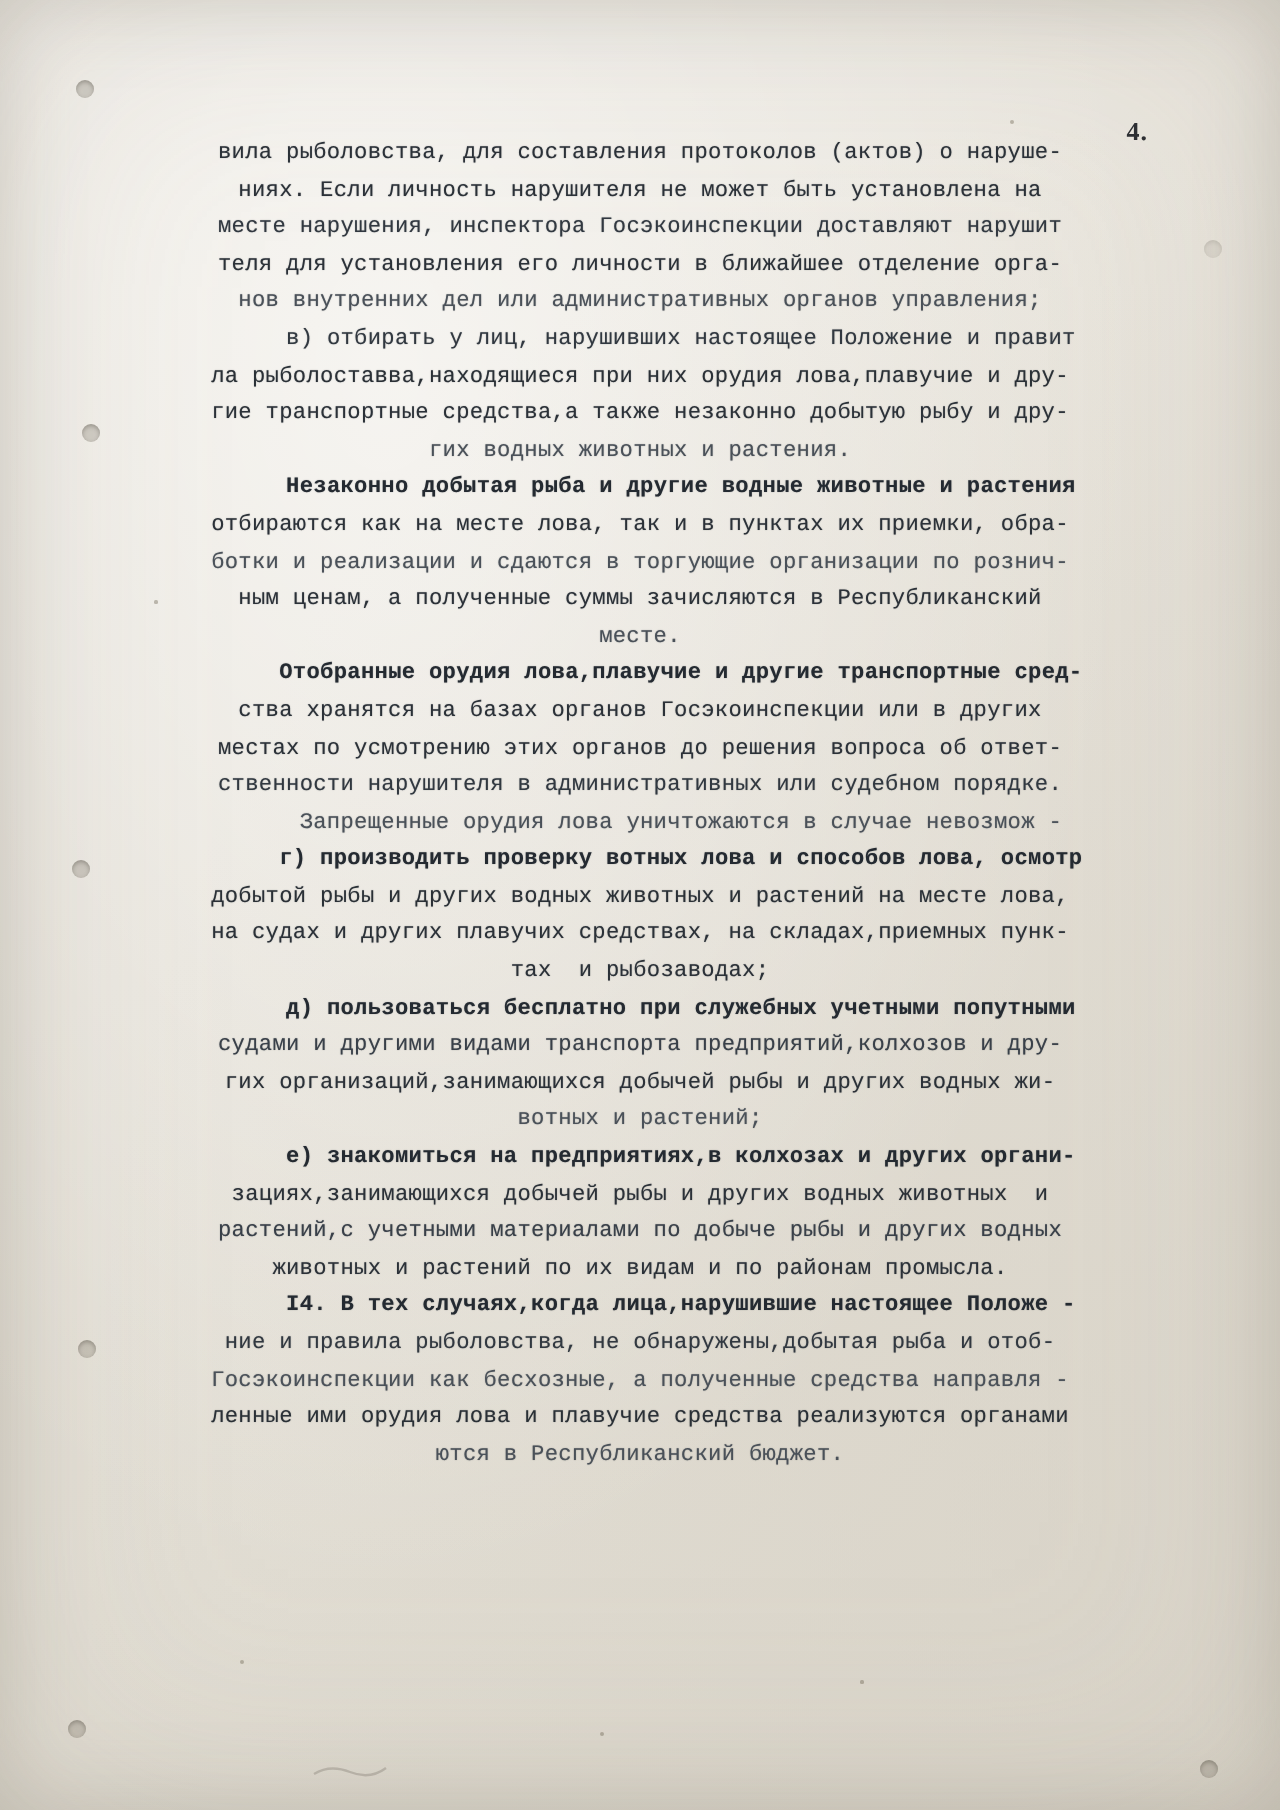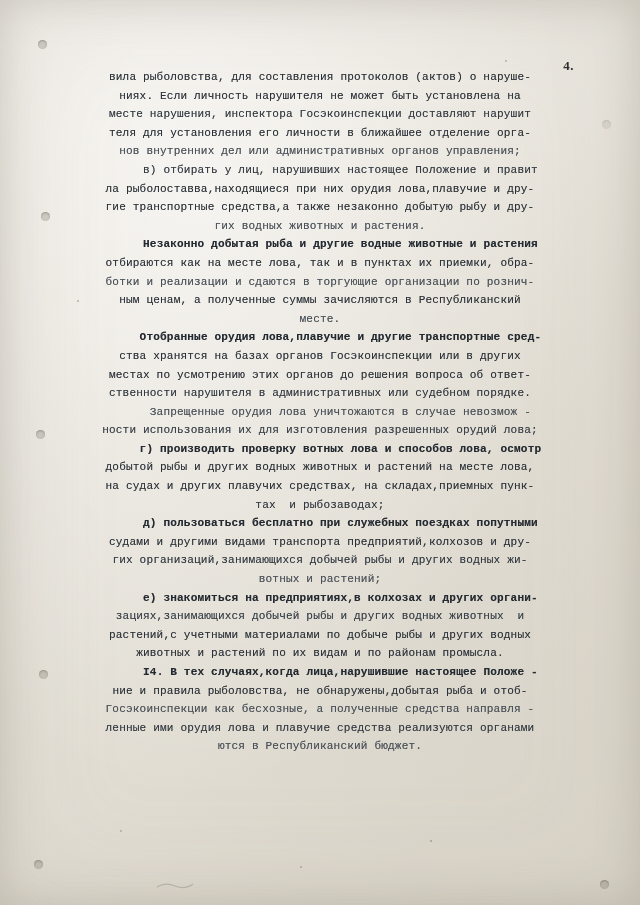--- a/index.html
+++ b/index.html
@@ -129,26 +129,25 @@
     <span class="ln dark">      Незаконно добытая рыба и другие водные животные и растения</span>
     <span class="ln">отбираются как на месте лова, так и в пунктах их приемки, обра-</span>
     <span class="ln faint">ботки и реализации и сдаются в торгующие организации по рознич-</span>
     <span class="ln">ным ценам, а полученные суммы зачисляются в Республиканский</span>
     <span class="ln faint">месте.</span>
     <span class="ln dark">      Отобранные орудия лова,плавучие и другие транспортные сред-</span>
     <span class="ln">ства хранятся на базах органов Госэкоинспекции или в других</span>
     <span class="ln">местах по усмотрению этих органов до решения вопроса об ответ-</span>
     <span class="ln">ственности нарушителя в административных или судебном порядке.</span>
     <span class="ln faint">      Запрещенные орудия лова уничтожаются в случае невозмож -</span>
-    <span class="ln">ности использования их для изготовления разрешенных орудий лова;</span>
     <span class="ln dark">      г) производить проверку вотных лова и способов лова, осмотр</span>
     <span class="ln">добытой рыбы и других водных животных и растений на месте лова,</span>
     <span class="ln">на судах и других плавучих средствах, на складах,приемных пунк-</span>
     <span class="ln">тах  и рыбозаводах;</span>
-    <span class="ln dark">      д) пользоваться бесплатно при служебных поездках попутными</span>
+    <span class="ln dark">      д) пользоваться бесплатно при служебных учетными попутными</span>
     <span class="ln">судами и другими видами транспорта предприятий,колхозов и дру-</span>
     <span class="ln">гих организаций,занимающихся добычей рыбы и других водных жи-</span>
     <span class="ln faint">вотных и растений;</span>
     <span class="ln dark">      е) знакомиться на предприятиях,в колхозах и других органи-</span>
     <span class="ln">зациях,занимающихся добычей рыбы и других водных животных  и</span>
     <span class="ln">растений,с учетными материалами по добыче рыбы и других водных</span>
     <span class="ln">животных и растений по их видам и по районам промысла.</span>
     <span class="ln dark">      I4. В тех случаях,когда лица,нарушившие настоящее Положе -</span>
     <span class="ln">ние и правила рыболовства, не обнаружены,добытая рыба и отоб-</span>
     <span class="ln faint">Госэкоинспекции как бесхозные, а полученные средства направля -</span>

